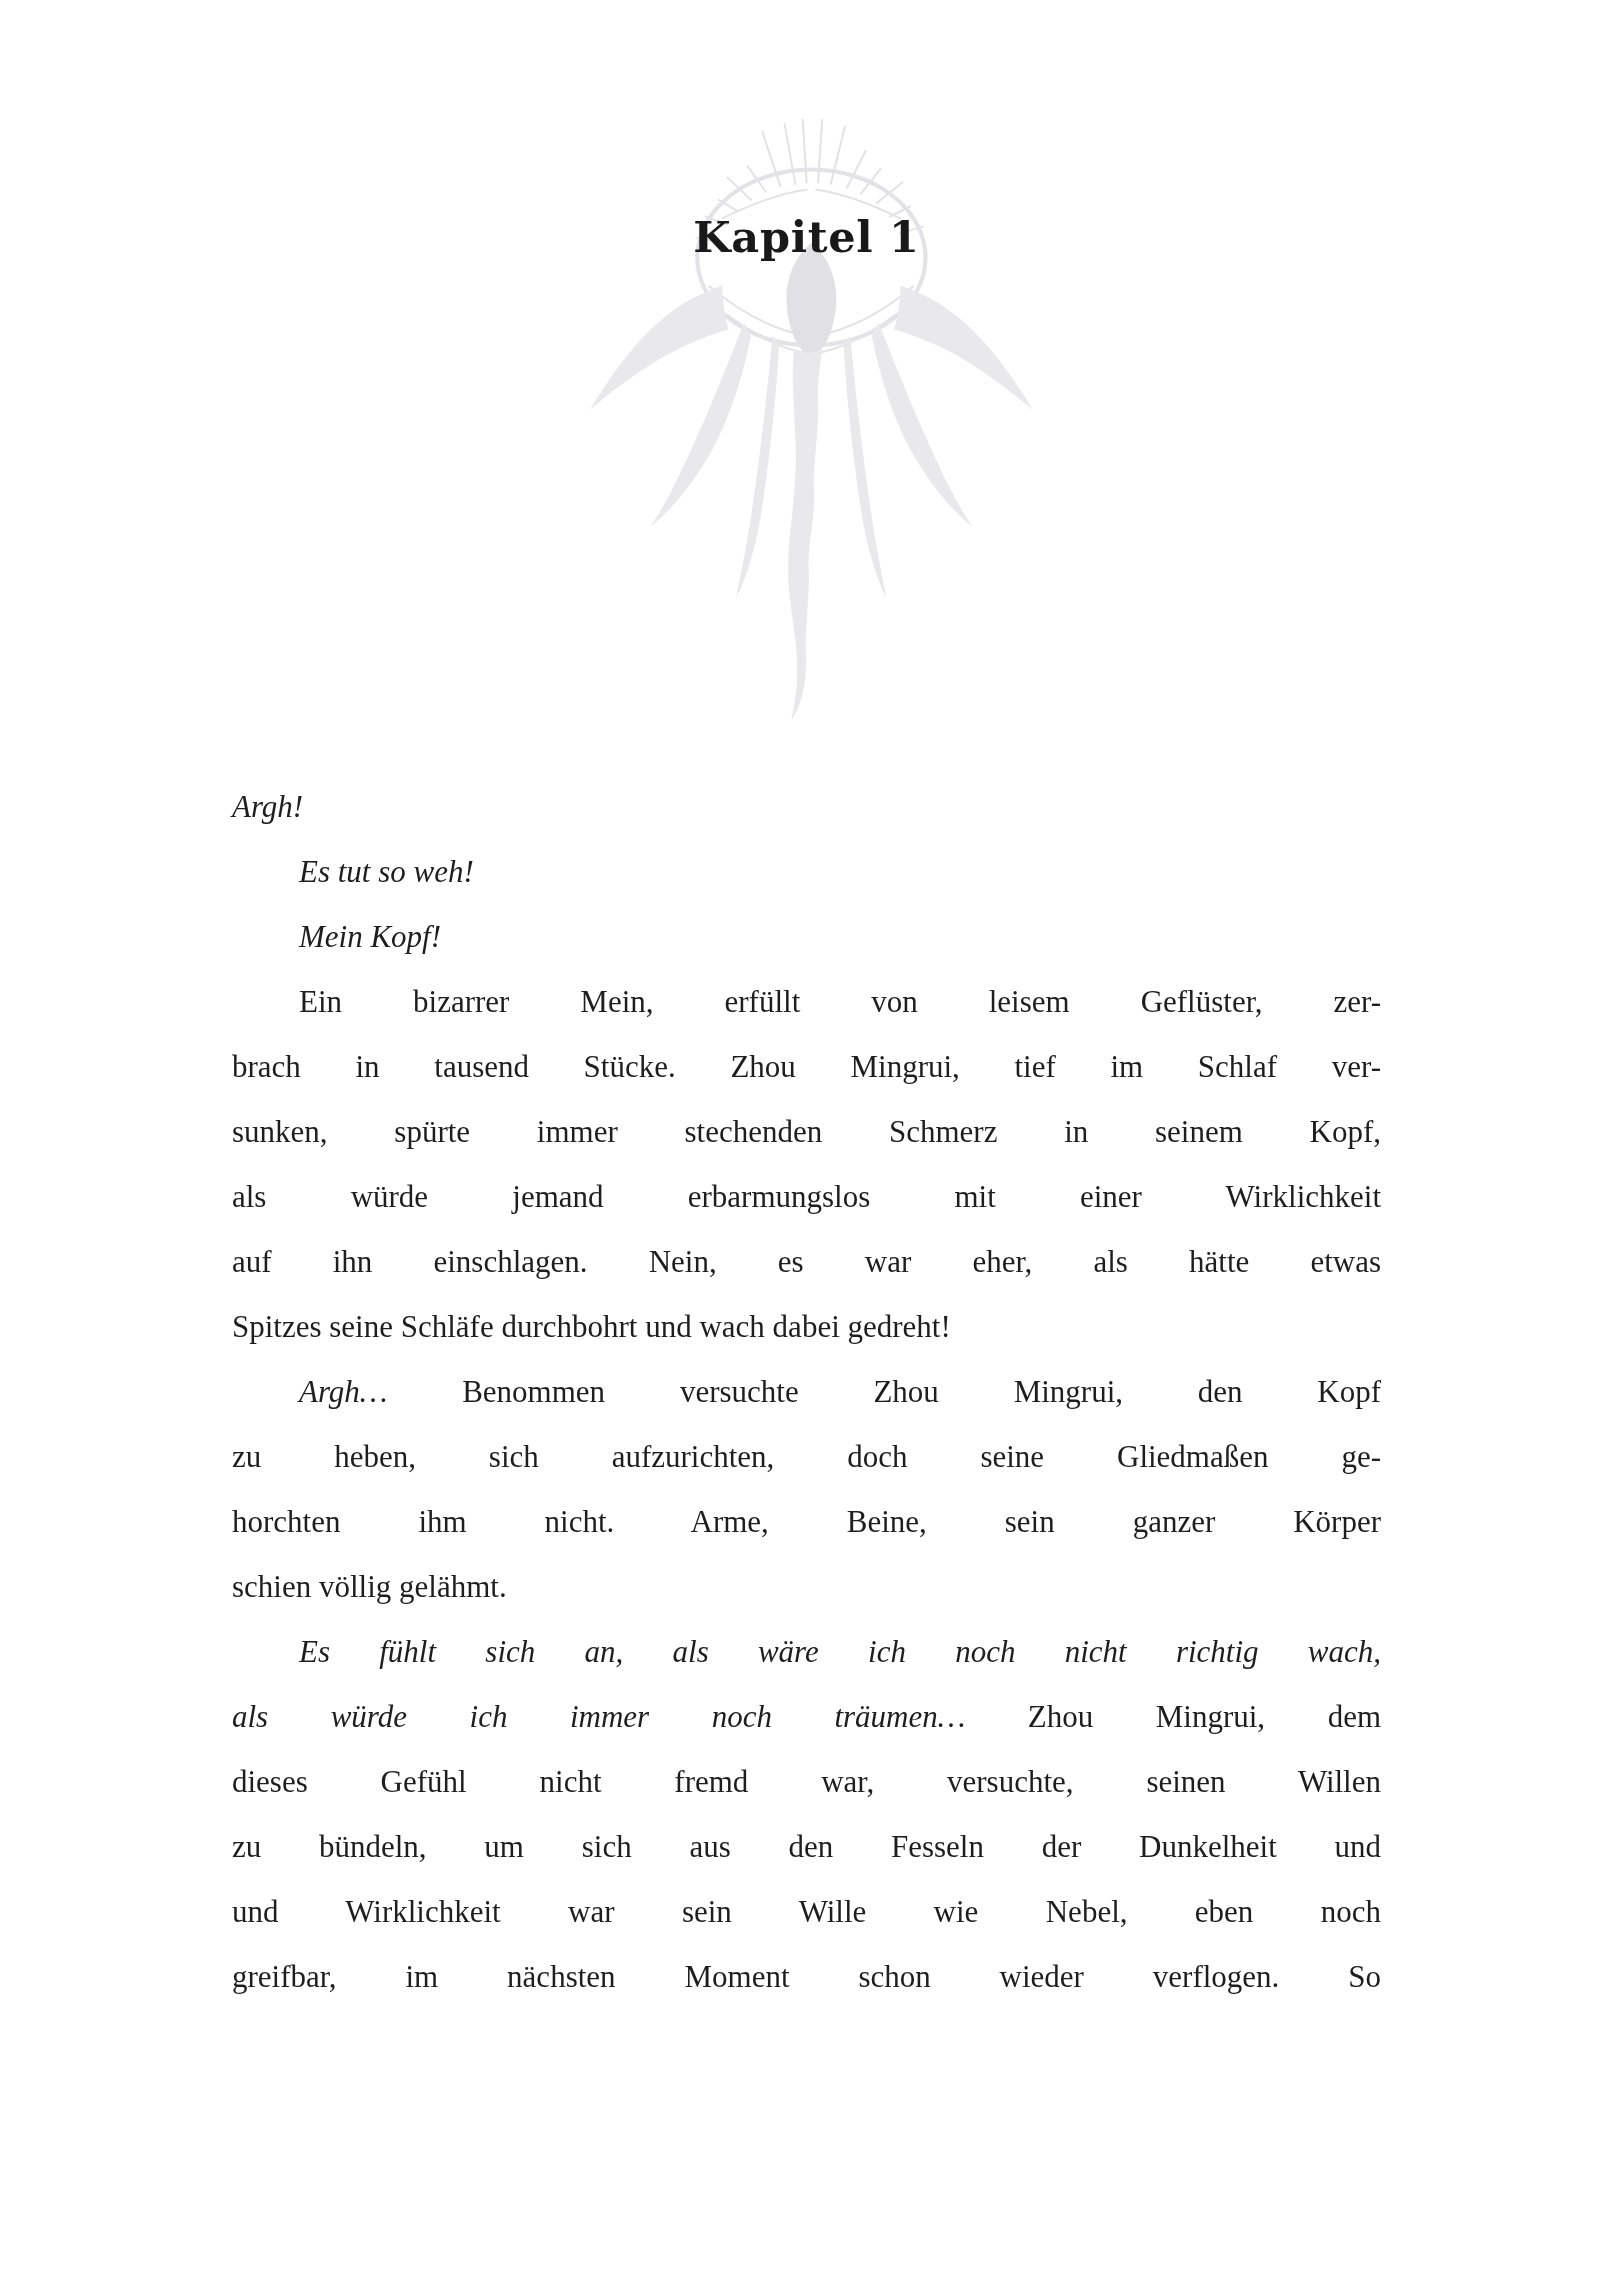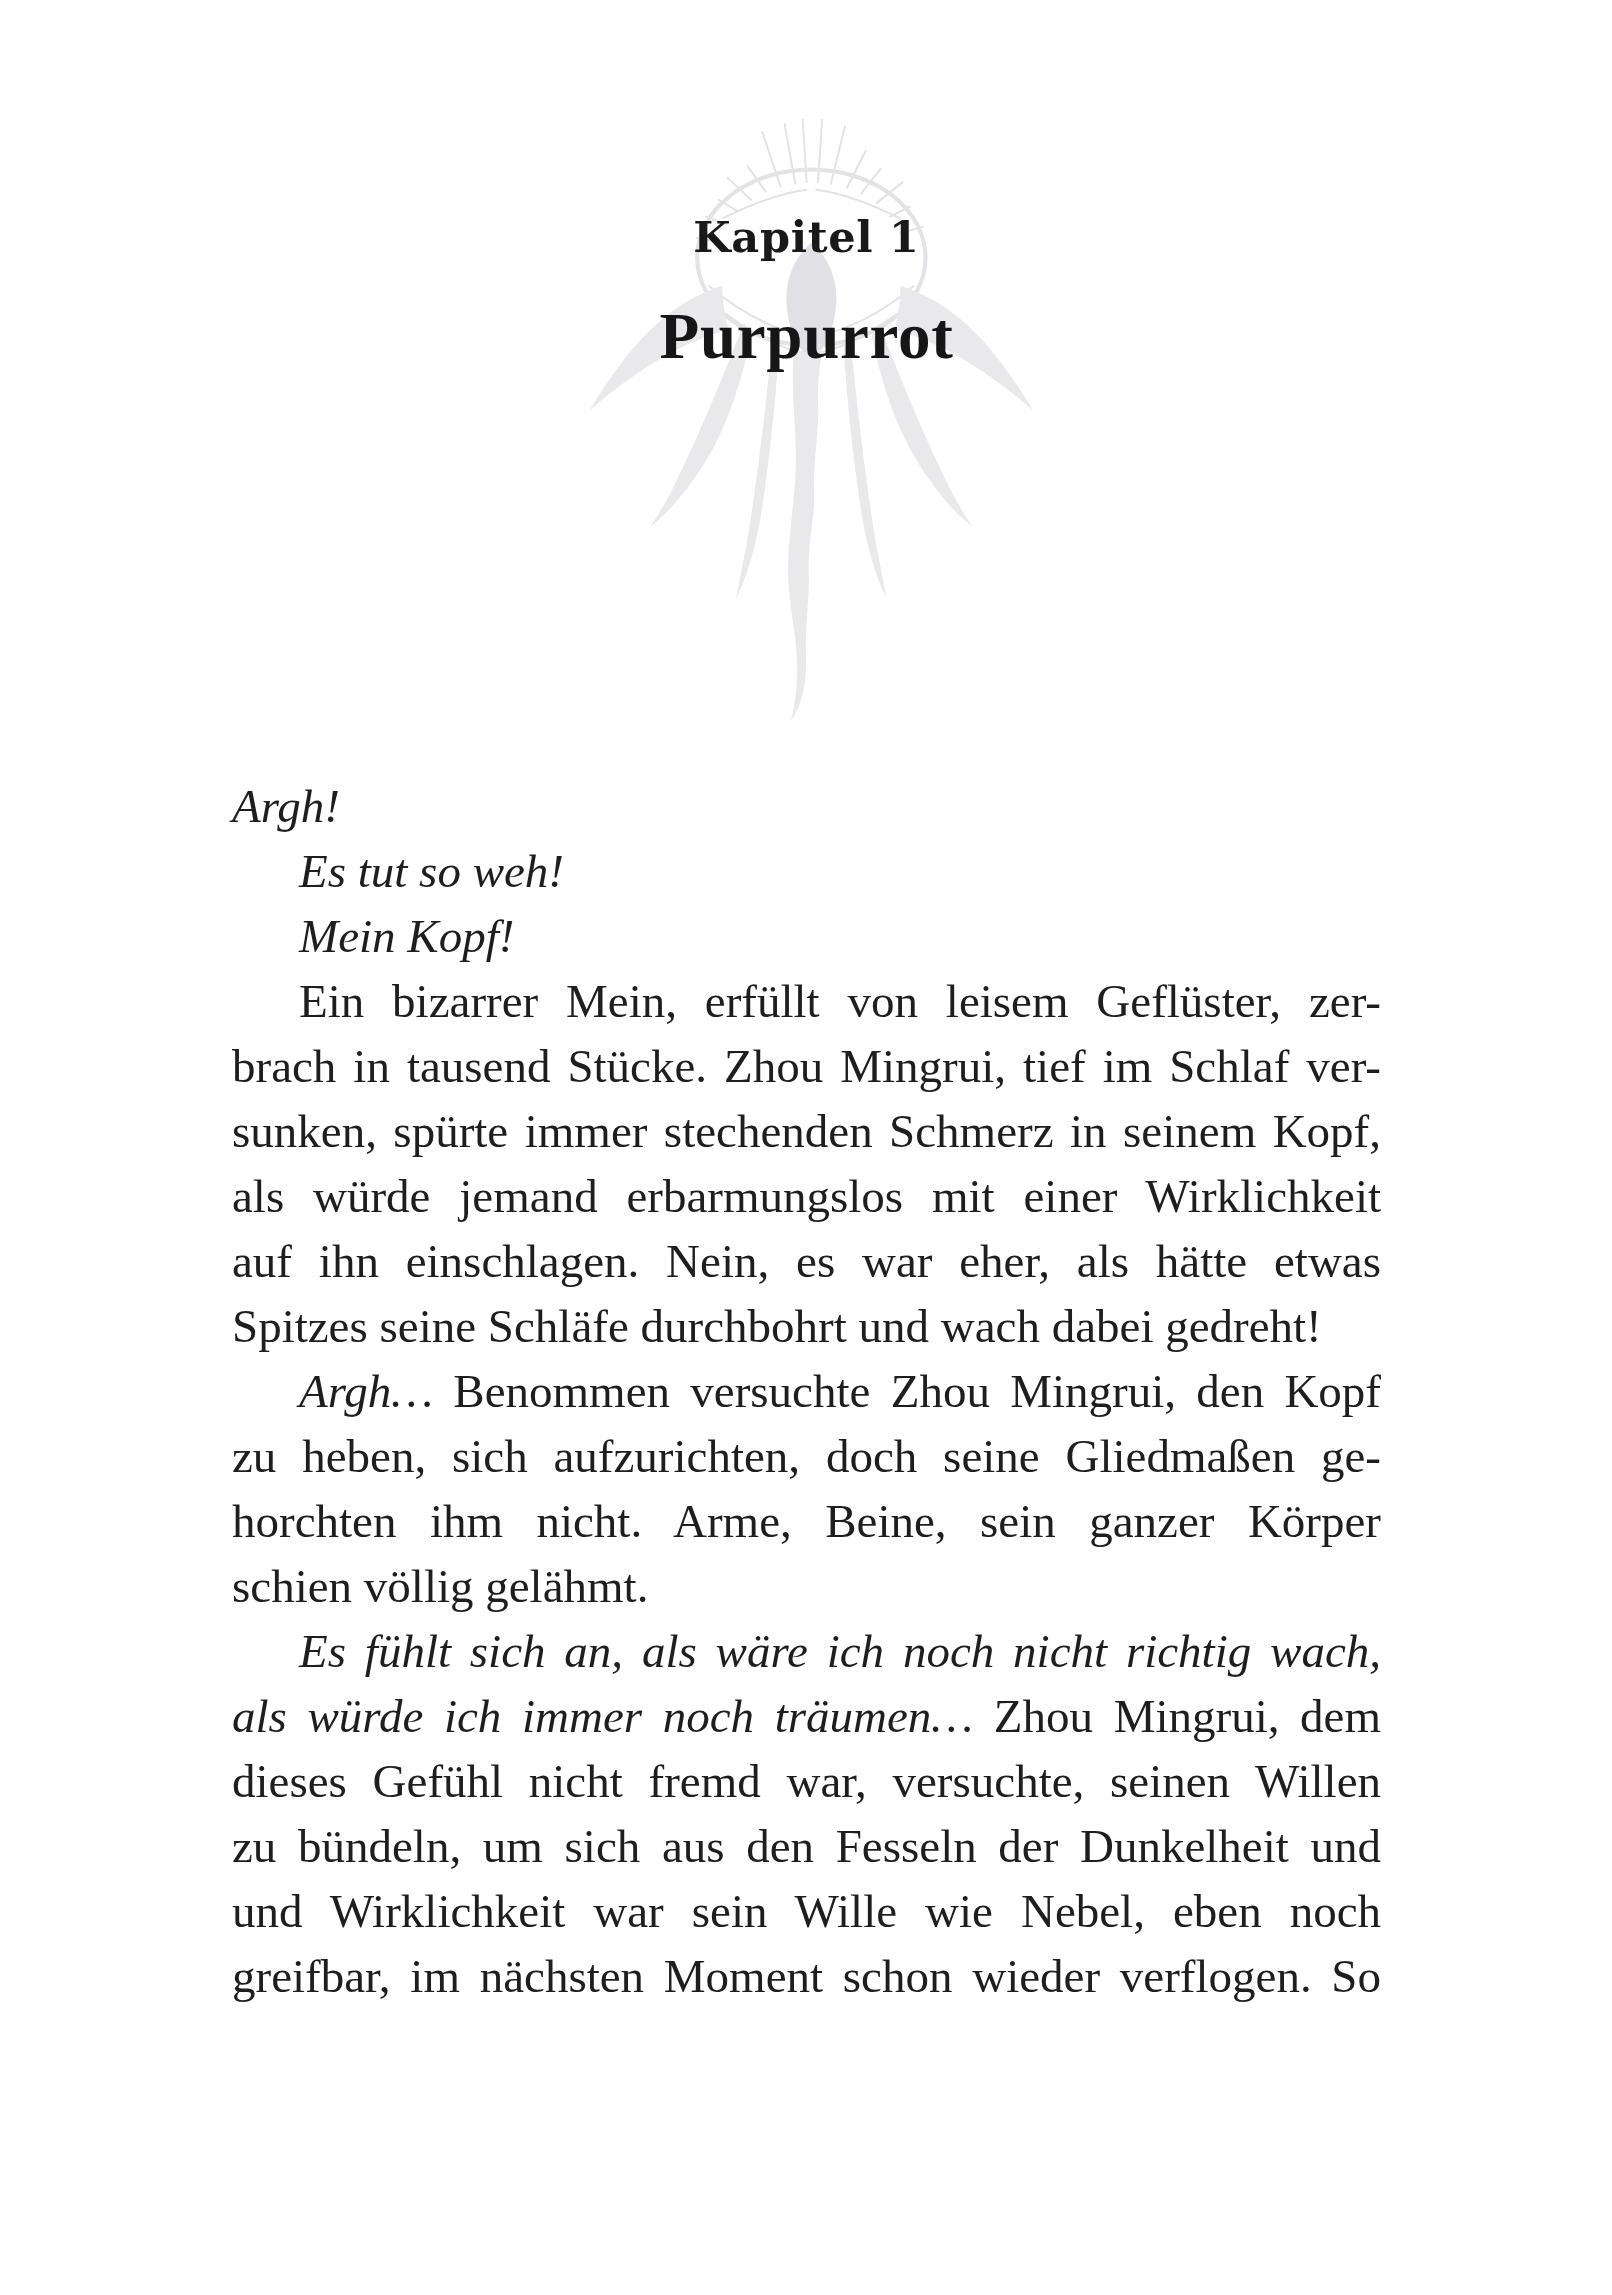--- a/index.html
+++ b/index.html
@@ -29,21 +29,21 @@
     position:absolute;left:0;top:304px;width:1613px;
     text-align:center;
     font-family:"Liberation Serif",serif;
     font-weight:bold;
     font-size:65px;line-height:1;
     color:#161616;
     letter-spacing:0.7px;
   }
   .body-text{
     position:absolute;left:232px;top:774px;width:1149px;
-    font-size:47px;line-height:65px;
+    font-size:31px;line-height:65px;
     color:var(--ink,#1e1e1e);
   }
   .line{
     text-align:justify;
     text-align-last:justify;
   }
   .line.lastline{
     text-align-last:left;
   }
   .line.indented{
@@ -93,21 +93,20 @@
       <path d="M 491,255 C 566,280 621,330 688,440 C 621,385 566,345 481,320 C 488,300 490,278 491,255 Z"></path>
       <path d="M 258,310 C 230,380 195,470 150,560 C 142,576 128,600 118,614 C 150,590 185,545 210,500 C 235,455 255,395 268,330 Z"></path>
       <path d="M 458,310 C 486,380 521,470 566,560 C 574,576 588,600 598,614 C 566,590 531,545 506,500 C 481,455 461,395 448,330 Z"></path>
       <path d="M 300,330 C 292,420 280,520 268,600 C 262,640 252,690 246,720 C 262,690 276,640 284,590 C 296,510 306,420 310,340 Z"></path>
       <path d="M 416,330 C 424,420 436,520 448,600 C 454,640 464,690 470,720 C 454,690 440,640 432,590 C 420,510 410,420 406,340 Z"></path>
       <path d="M 332,350 C 326,420 338,470 334,540 C 330,610 318,660 326,720 C 330,760 340,800 336,850 C 334,875 330,892 328,903 C 344,880 352,845 350,800 C 348,760 356,720 354,680 C 352,640 364,600 362,560 C 360,520 370,470 368,430 C 366,400 372,370 374,350 C 360,356 346,356 332,350 Z"></path>
     </g>
   </svg>
 
   <div class="chapter-label">Kapitel 1</div>
-  <div class="chapter-title">Purpurrot</div>
 
   <div class="body-text" id="body-text">
       <div class="line lastline"><span class="i">Argh!</span></div>
       <div class="line lastline indented"><span class="i">Es tut so weh!</span></div>
       <div class="line lastline indented"><span class="i">Mein Kopf!</span></div>
       <div class="line indented"><span class="">Ein bizarrer Mein, erfüllt von leisem Geflüster, zer-</span></div>
       <div class="line"><span class="">brach in tausend Stücke. Zhou Mingrui, tief im Schlaf ver-</span></div>
       <div class="line"><span class="">sunken, spürte immer stechenden Schmerz in seinem Kopf,</span></div>
       <div class="line"><span class="">als würde jemand erbarmungslos mit einer Wirklichkeit</span></div>
       <div class="line"><span class="">auf ihn einschlagen. Nein, es war eher, als hätte etwas</span></div>

